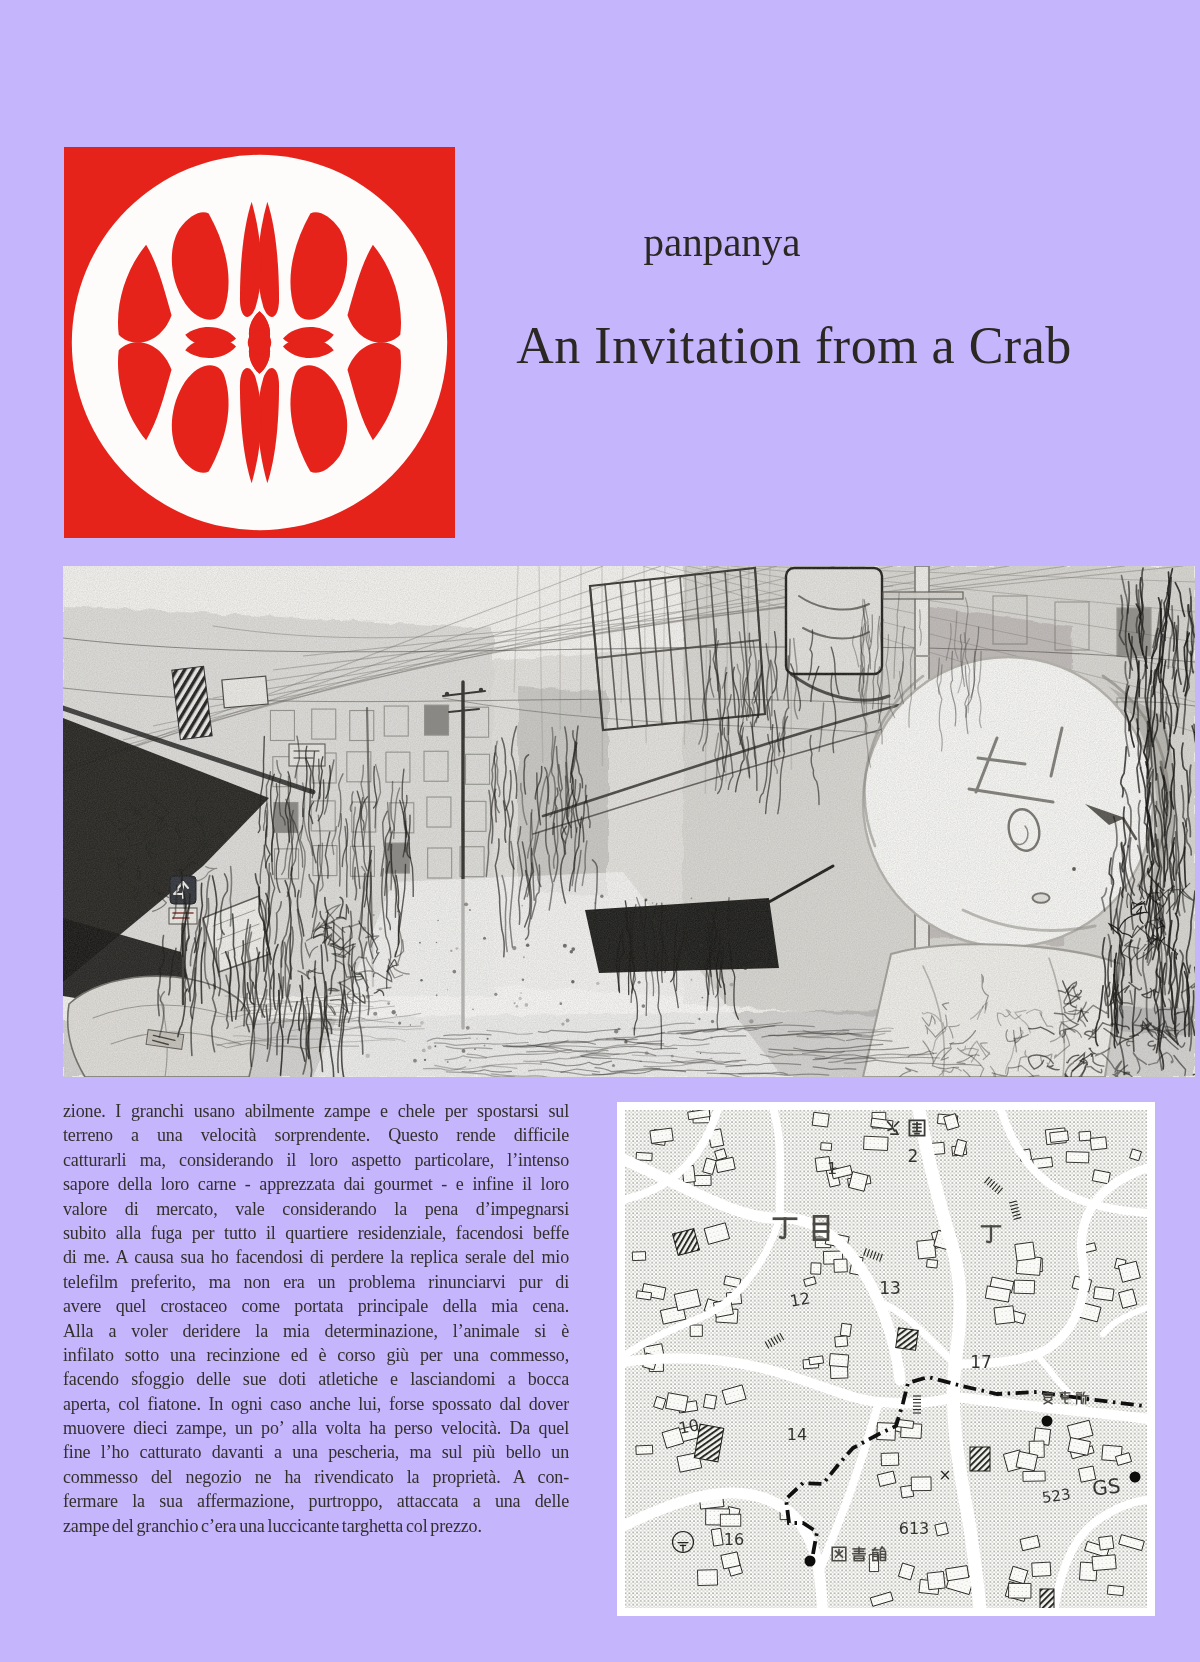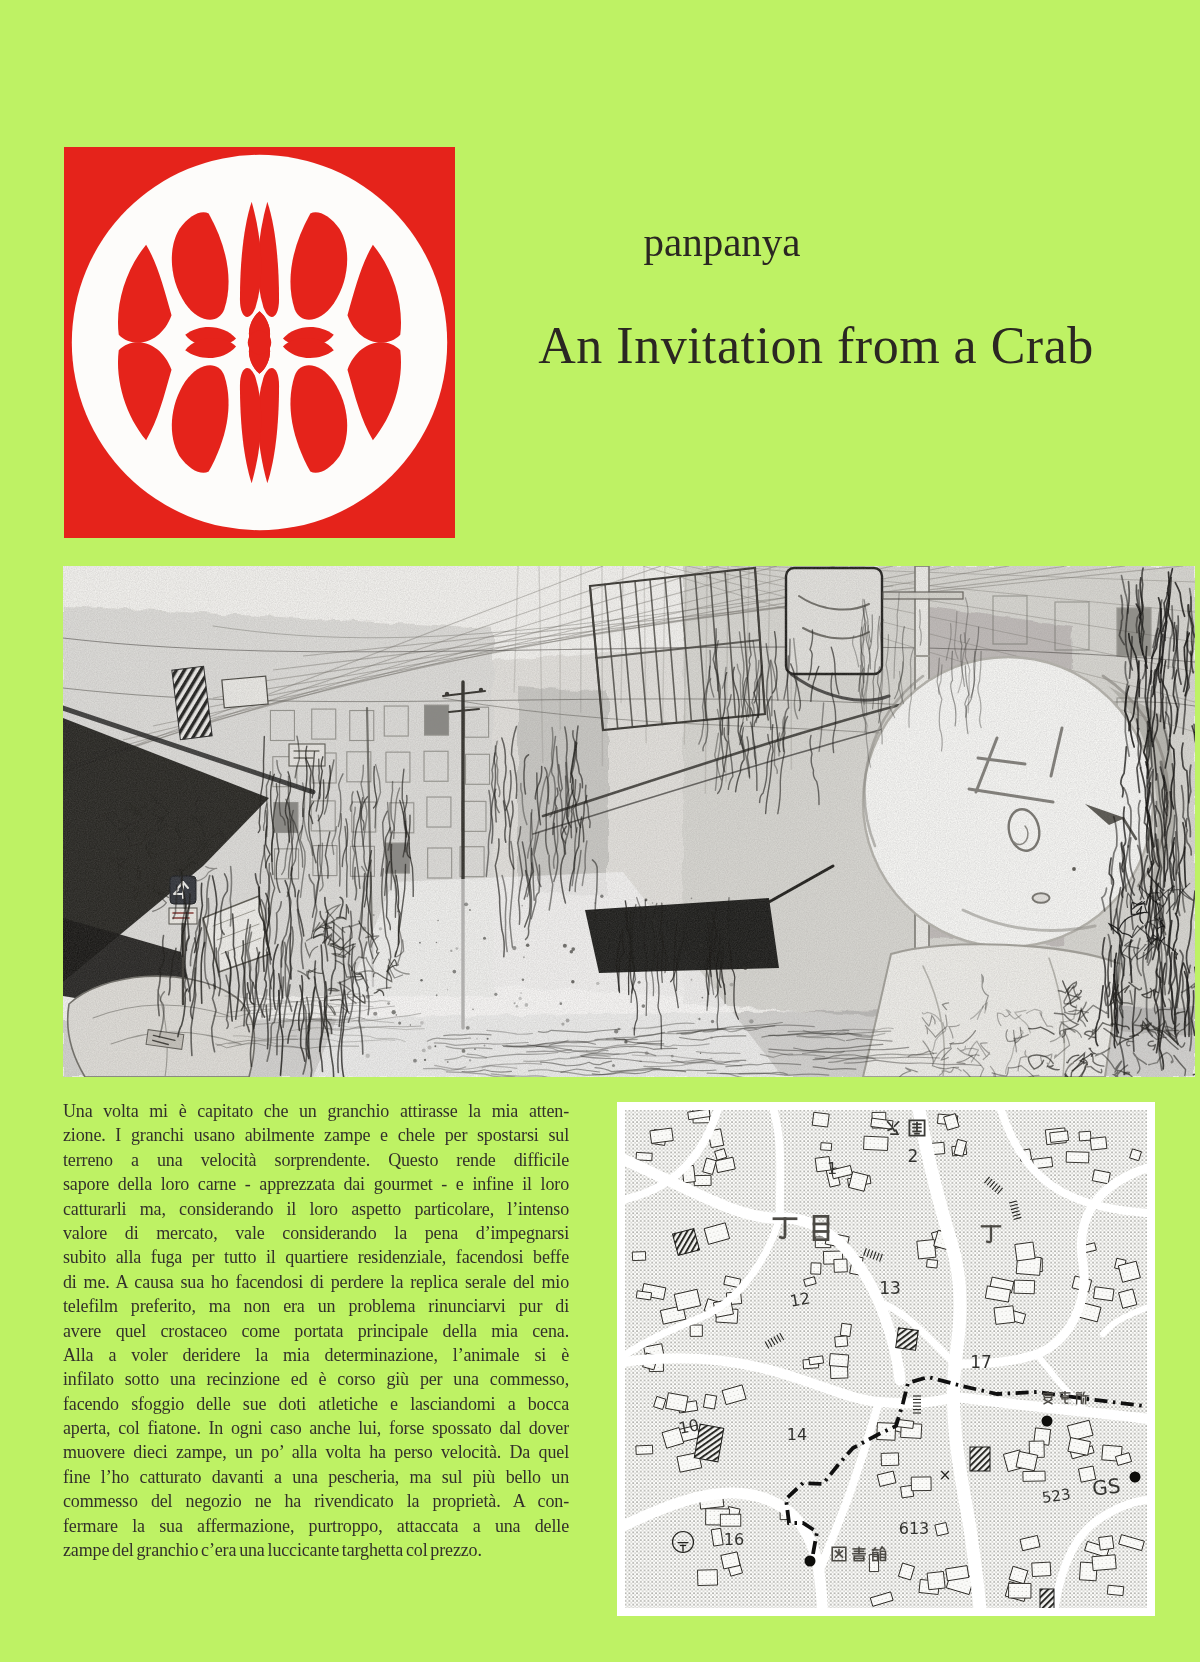--- a/index.html
+++ b/index.html
@@ -1,22 +1,22 @@
 <!DOCTYPE html>
 <html><head>
 <meta charset="utf-8">
 <style>
   html,body{margin:0;padding:0;}
-  .page{position:relative;width:1200px;height:1662px;background:#bef264;overflow:hidden;
+  .page{position:relative;width:1200px;height:1662px;background:#c4b5fd;overflow:hidden;
         font-family:"Liberation Serif", serif;}
   .logo{position:absolute;left:63px;top:147px;width:393px;height:391px;}
   .logo svg{display:block;width:100%;height:100%;}
   .author{position:absolute;left:722px;top:218px;transform:translateX(-50%);
           font-size:41px;color:#2b2722;white-space:nowrap;}
-  .title{position:absolute;left:816px;top:316px;transform:translateX(-50%);
+  .title{position:absolute;left:794px;top:316px;transform:translateX(-50%);
          font-size:52px;color:#2b2722;white-space:nowrap;letter-spacing:0.5px;}
   .illustration{position:absolute;left:63px;top:566px;width:1132px;height:511px;background:#f7f6f3;}
   .illustration svg{display:block;width:100%;height:100%;}
   .story{position:absolute;left:63px;top:1099px;width:506px;
          font-size:18px;line-height:24.4px;color:#33302b;
          word-spacing:-1.5px;letter-spacing:-0.15px;}
   .story-line{text-align:justify;text-align-last:justify;height:24.4px;overflow:hidden;white-space:nowrap;}
   .story-line.last{text-align-last:left;font-family:Liberation Serif, serif;}
   .map{position:absolute;left:617px;top:1102px;width:538px;height:514px;background:#ffffff;}
   .map svg{display:block;width:100%;height:100%;}
@@ -1102,25 +1102,24 @@
           <circle cx="304.69488190021366" cy="489.8076380440034" r="2.19" fill="#24231f" opacity="0.22"></circle>
           <circle cx="310.6337566813454" cy="349.07665649196133" r="1.11" fill="#24231f" opacity="0.34"></circle>
           <circle cx="384.73231342155486" cy="495.9932164824568" r="0.95" fill="#24231f" opacity="0.46"></circle>
           <circle cx="609.2373599088751" cy="490.1894339895807" r="1.39" fill="#24231f" opacity="0.36"></circle>
         </g>
       <rect width="1132" height="511" fill="#535049" opacity="0.5" filter="url(#grain)"></rect>
     </svg>
   </div>
 
   <div class="story">
-      <div class="story-line">Una volta mi è capitato che un granchio attirasse la mia atten-</div>
       <div class="story-line">zione. I granchi usano abilmente zampe e chele per spostarsi sul</div>
       <div class="story-line">terreno a una velocità sorprendente. Questo rende difficile</div>
+      <div class="story-line">catturarli ma, considerando il loro aspetto particolare, l’intenso</div>
       <div class="story-line">sapore della loro carne - apprezzata dai gourmet - e infine il loro</div>
-      <div class="story-line">catturarli ma, considerando il loro aspetto particolare, l’intenso</div>
       <div class="story-line">valore di mercato, vale considerando la pena d’impegnarsi</div>
       <div class="story-line">subito alla fuga per tutto il quartiere residenziale, facendosi beffe</div>
       <div class="story-line">di me. A causa sua ho facendosi di perdere la replica serale del mio</div>
       <div class="story-line">telefilm preferito, ma non era un problema rinunciarvi pur di</div>
       <div class="story-line">avere quel crostaceo come portata principale della mia cena.</div>
       <div class="story-line">Alla a voler deridere la mia determinazione, l’animale si è</div>
       <div class="story-line">infilato sotto una recinzione ed è corso giù per una commesso,</div>
       <div class="story-line">facendo sfoggio delle sue doti atletiche e lasciandomi a bocca</div>
       <div class="story-line">aperta, col fiatone. In ogni caso anche lui, forse spossato dal dover</div>
       <div class="story-line">muovere dieci zampe, un po’ alla volta ha perso velocità. Da quel</div>

